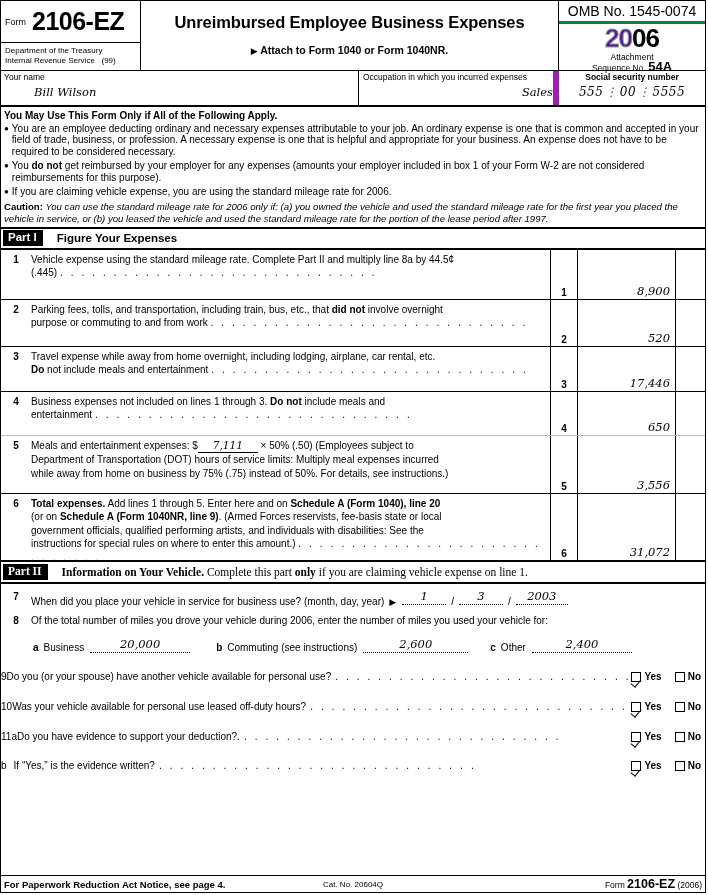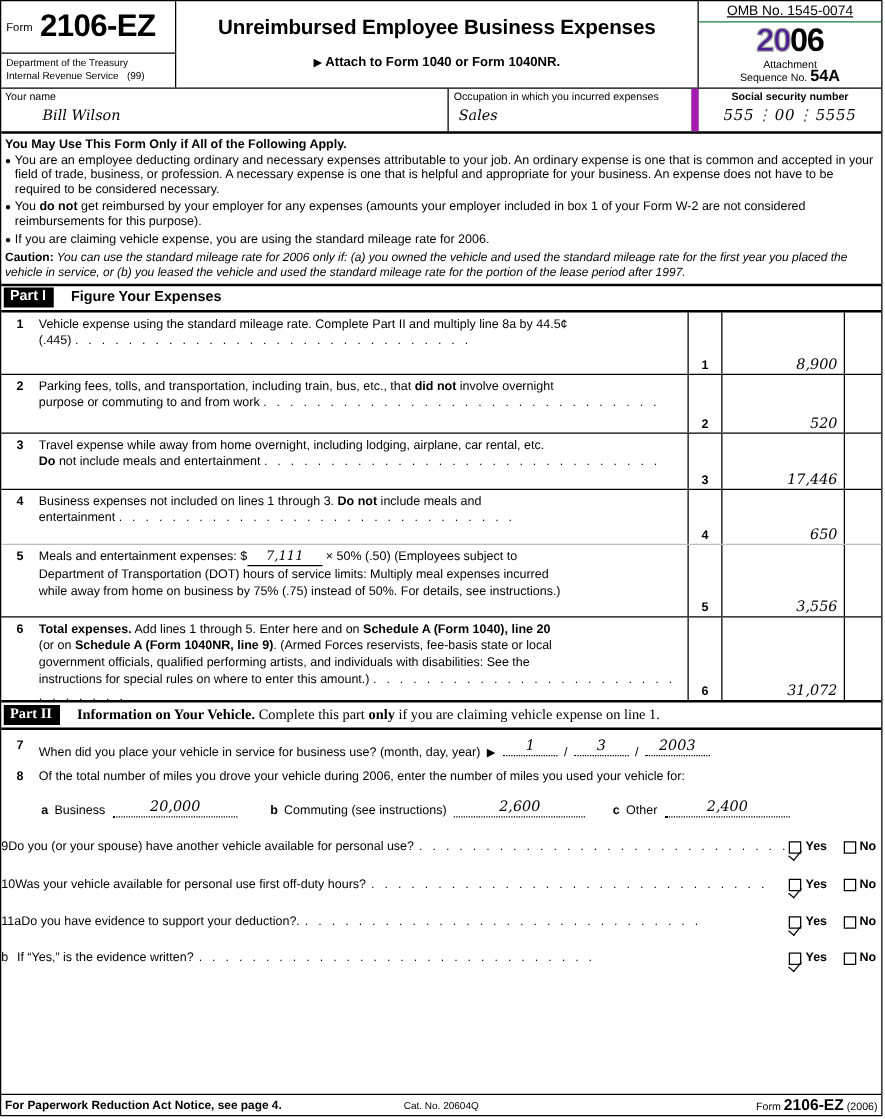--- a/index.html
+++ b/index.html
@@ -17,37 +17,37 @@
   .hdr-left{width:140px;border-right:1px solid #000;box-sizing:border-box;position:relative;}
   .hdr-left .topzone{height:42px;display:flex;align-items:center;padding-left:4px;
      border-bottom:1px solid #000;box-sizing:border-box;}
   .lbl-form{font-size:9px;margin-right:6px;}
   .formnum{font-size:25px;font-weight:bold;letter-spacing:-0.5px;}
   .treasury{font-size:8px;line-height:9.5px;padding:3px 3px 0 4px;}
   .hdr-mid{flex:1;border-right:1px solid #000;box-sizing:border-box;text-align:center;position:relative;}
   .hdr-title{font-size:16.5px;font-weight:bold;margin-top:12px;letter-spacing:-0.1px;}
   .hdr-attach{font-size:10.5px;font-weight:bold;margin-top:12px;}
   .hdr-right{width:146px;box-sizing:border-box;text-align:center;position:relative;}
-  .omb{font-size:11px;border-bottom:1px solid #15803d;padding:2px 0 2px 0;text-decoration:underline;}
+  .omb{font-size:14px;border-bottom:3px solid #15803d;padding:2px 0 2px 0;}
   .yearwrap{font-size:26px;font-weight:bold;line-height:26px;margin-top:1px;letter-spacing:-1px;}
   .yr-hollow{color:#4c1d95;-webkit-text-stroke:1px #999;text-shadow:
       0 0 0 #fff; text-align: center;}
   .attachseq{font-size:8.5px;line-height:10px;margin-top:1px;}
   .attachseq .seqno{font-size:13px;font-weight:bold;}
 
   
   .namerow{display:flex;height:36px;border-bottom:2px solid #000;box-sizing:border-box;}
   .nr-name{flex:1;border-right:1px solid #000;box-sizing:border-box;padding:1px 0 0 3px;}
   .nr-occ{width:200px;border-right:6px solid #a21caf;box-sizing:border-box;padding:1px 0 0 4px;}
   .nr-ssn{width:146px;box-sizing:border-box;text-align:center;padding:1px 0 0 0;}
   .nr-cap{font-size:8.5px;}
   .nr-cap.b{font-weight:bold;}
   .hand{font-family:"DejaVu Serif",serif;font-style:italic;font-size:11.5px;}
   .nm-val{padding-left:30px;padding-top:3px;}
-  .occ-val{padding-left:4px;padding-top:3px;}
+  .occ-val{padding-left:4px;padding-top:3px;text-align:right;}
   .ssn-val{padding-top:3px;font-size:12px;letter-spacing:0.5px;}
   .ssn-sep{color:#444;padding:0 2px;}
 
   
   .instr{padding:3px 4px 2px 3px;border-bottom:2px solid #000;}
   .ih{font-size:10px;font-weight:bold;margin-bottom:1.5px;}
   .bullet{font-size:10px;line-height:11.8px;margin-bottom:2.5px;display:flex;}
   .bullet .dot{margin-right:3px;font-size:8px;line-height:12px;}
   .caution{font-size:9.6px;line-height:11.8px;font-style:italic;}
   .caution b{font-style:normal;}
@@ -361,21 +361,21 @@
     <span class="ynbox">
       <span class="cb checked"></span>
       <span class="ynlabel">Yes</span>
       <span class="cb"></span>
       <span class="ynlabel last">No</span>
     </span>
   </div>
 
   <div class="yesno-row">
     <div class="lno2">10</div>
-    <span class="qt">Was your vehicle available for personal use first off-duty hours?</span>
+    <span class="qt">Was your vehicle available for personal use leased off-duty hours?</span>
     <span class="lead dotfill" style="overflow:hidden;white-space:nowrap;padding-left:4px;">. . . . . . . . . . . . . . . . . . . . . . . . . . . . . .</span>
     <span class="ynbox">
       <span class="cb checked"></span>
       <span class="ynlabel">Yes</span>
       <span class="cb"></span>
       <span class="ynlabel last">No</span>
     </span>
   </div>
 
   <div class="yesno-row">

